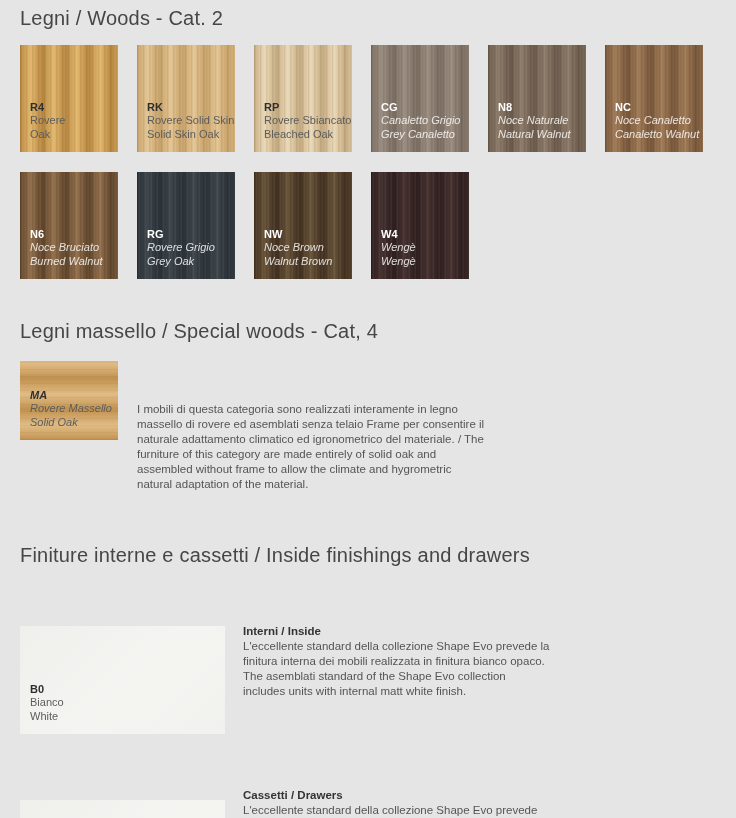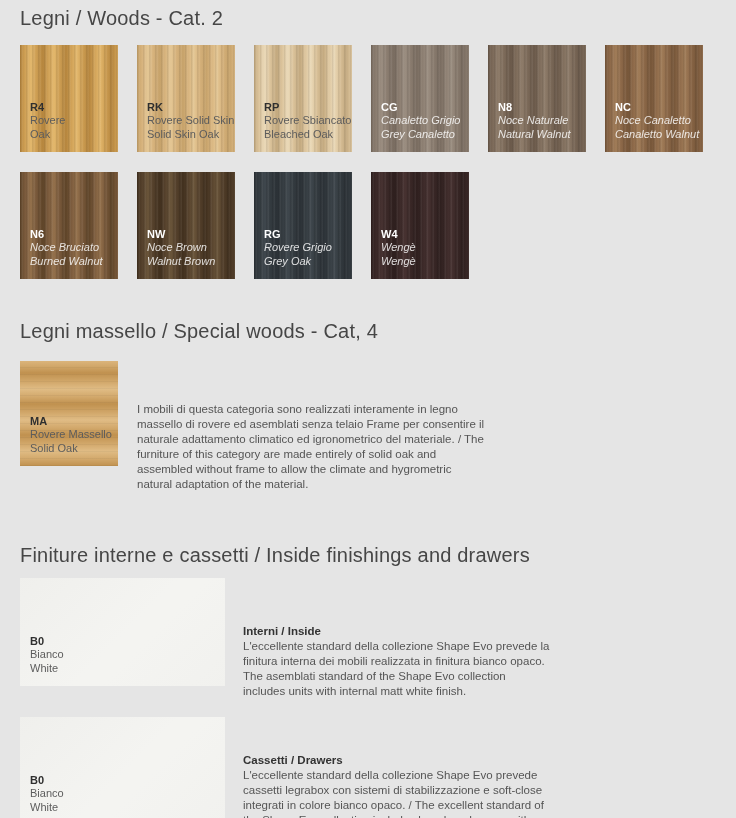--- a/index.html
+++ b/index.html
@@ -42,30 +42,30 @@
   }
   .sw-label { position:absolute; left:10px; bottom:11px; }
   .sw-code { font-size:11px; font-weight:700; line-height:14px; }
   .sw-name { font-size:11px; line-height:13.5px; }
   .label-dark .sw-code { color:#2f2f2f; }
   .label-dark .sw-name { color:#5c5c5c; }
   .label-light .sw-code { color:#ffffff; }
   .label-light .sw-name { color:rgba(255,255,255,0.83);font-style:italic; }
 
   .ma-row { display:flex; margin-top:18px; }
-  .ma-row .swatch { width:98px; height:105px; }
+  .ma-row .swatch { width:98px; height:79px;font-style:italic; }
   .ma-text {
     margin-left:19px; width:352px; padding-top:41px;
     font-size:11.5px; line-height:15px; color:#555555;
   }
 
   .finish-block { display:flex; }
   .fb1 { margin-top:11px; }
   .fb2 { margin-top:18px; }
-  .finish-block .swatch { width:205px; height:108px; }
+  .finish-block .swatch { width:205px; height:108px;margin-top:48px; }
   .finish-text {
     margin-left:18px; width:308px;
     font-size:11.5px; line-height:15px; color:#555555;
   }
   .ft1 { padding-top:46px; }
   .ft2 { padding-top:36px; }
   .finish-heading { font-weight:700; color:#333333; font-size:11.5px; line-height:15px; }
 </style>
 </head>
 <body>
@@ -120,32 +120,32 @@
   </div>
 
   <div class="swatch-row row2">
     <div class="swatch grain-vertical label-light" style="--base: #7a5a3c; --s1: #5e4428; --s2: #94714c;">
       <div class="sw-label">
         <div class="sw-code">N6</div>
         <div class="sw-name">Noce Bruciato</div>
         <div class="sw-name">Burned Walnut</div>
       </div>
     </div>
+    <div class="swatch grain-vertical label-light" style="--base: #343b40; --s1: #2b3136; --s2: #3f474d;">
+      <div class="sw-label">
+        <div class="sw-code">RG</div>
+        <div class="sw-name">Rovere Grigio</div>
+        <div class="sw-name">Grey Oak</div>
+      </div>
+    </div>
     <div class="swatch grain-vertical label-light" style="--base: #55412c; --s1: #41301e; --s2: #6a553a;">
       <div class="sw-label">
         <div class="sw-code">NW</div>
         <div class="sw-name">Noce Brown</div>
         <div class="sw-name">Walnut Brown</div>
-      </div>
-    </div>
-    <div class="swatch grain-vertical label-light" style="--base: #343b40; --s1: #2b3136; --s2: #3f474d;">
-      <div class="sw-label">
-        <div class="sw-code">RG</div>
-        <div class="sw-name">Rovere Grigio</div>
-        <div class="sw-name">Grey Oak</div>
       </div>
     </div>
     <div class="swatch grain-vertical label-light" style="--base: #3a2827; --s1: #2e1f1e; --s2: #473231;">
       <div class="sw-label">
         <div class="sw-code">W4</div>
         <div class="sw-name">Wengè</div>
         <div class="sw-name">Wengè</div>
       </div>
     </div>
   </div>

